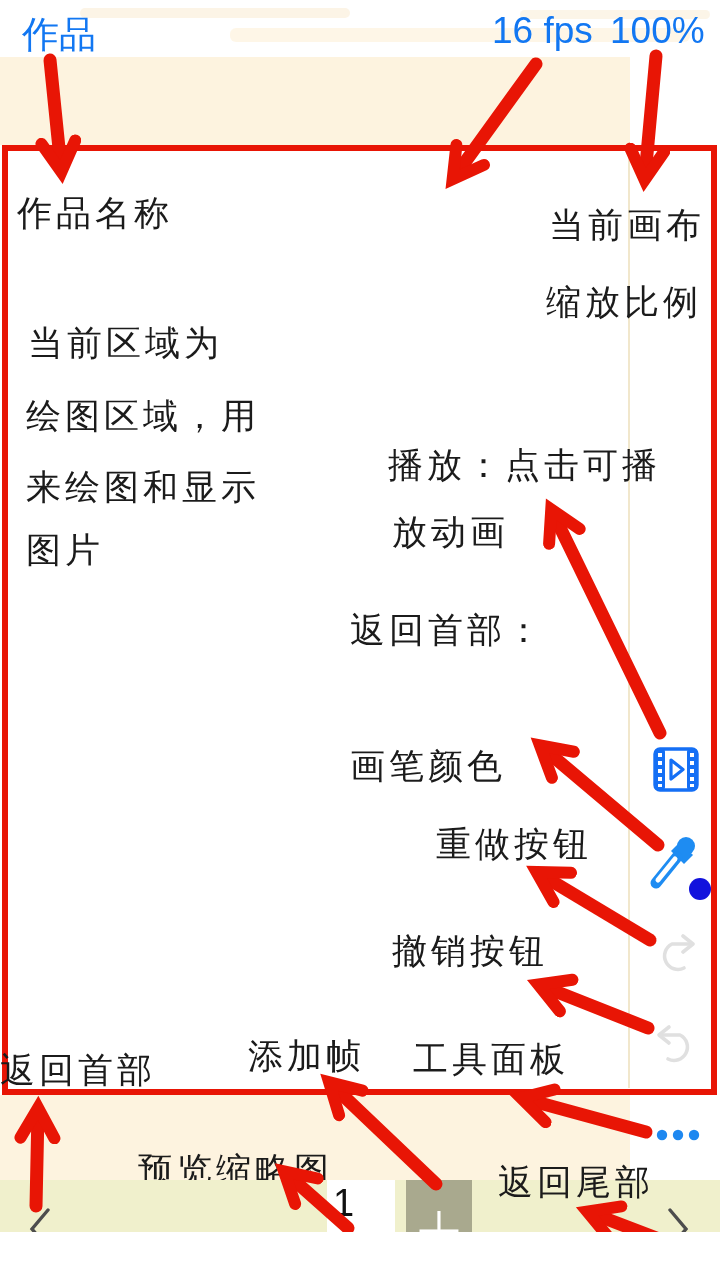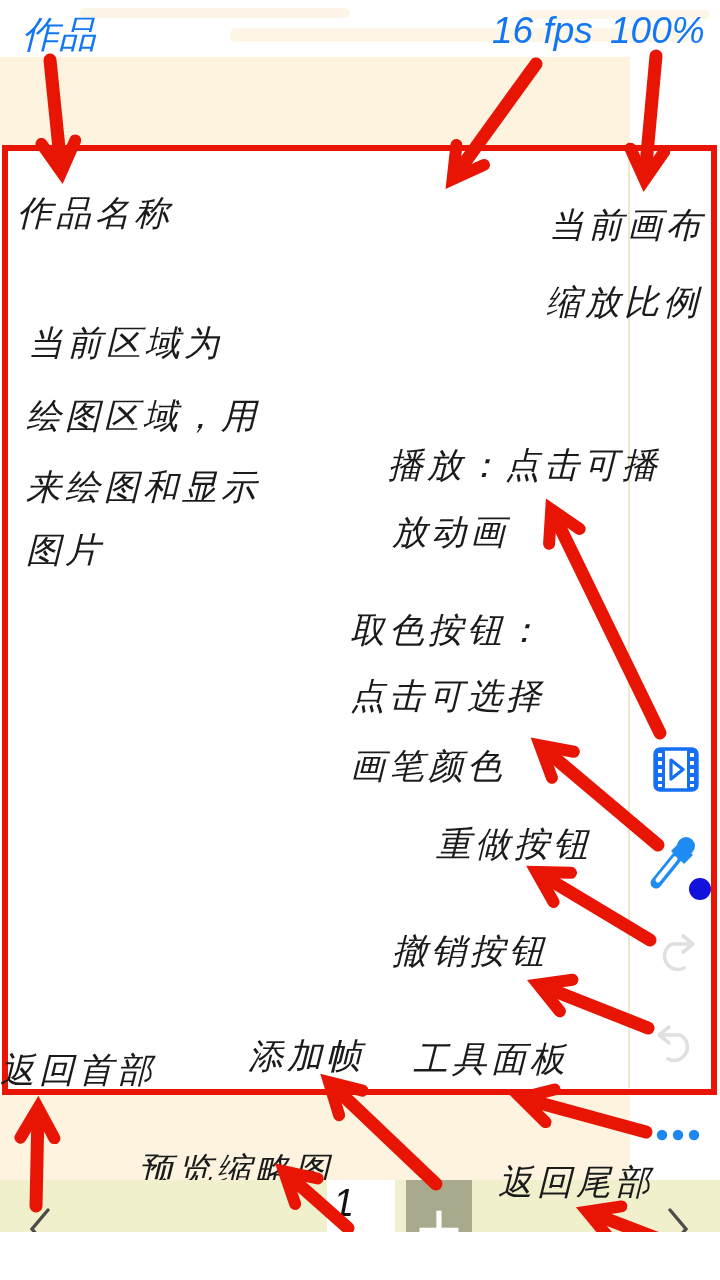--- a/index.html
+++ b/index.html
@@ -1,19 +1,19 @@
 <!DOCTYPE html>
 <html><head>
 <meta charset="utf-8">
 <style>
   * { margin:0; padding:0; box-sizing:border-box; }
   body { font-family:"Liberation Sans", sans-serif; background:#fff; }
   #screen {
     position:relative; width:720px; height:1232px;
-    background:#ffffff; overflow:hidden;font-style:italic;
+    background:#ffffff; overflow:hidden;
   }
   .abs { position:absolute; }
   .beige { background:#fdf3df; }
   .hand {
     position:absolute; font-family:"DejaVu Sans", sans-serif;
     font-size:35px; color:#1b1b1b; letter-spacing:4px; white-space:nowrap;
     font-weight:500;
   }
   .bluetop {
     position:absolute; color:#1277f2; font-size:37px; white-space:nowrap;
@@ -82,22 +82,21 @@
   <div class="hand" style="left:546px;top:279px;">缩放比例</div>
 
   <div class="hand" style="left:28px;top:320px;">当前区域为</div>
   <div class="hand" style="left:26px;top:393px;">绘图区域，用</div>
   <div class="hand" style="left:26px;top:464px;">来绘图和显示</div>
   <div class="hand" style="left:26px;top:527px;">图片</div>
 
   <div class="hand" style="left:388px;top:442px;">播放：点击可播</div>
   <div class="hand" style="left:392px;top:509px;">放动画</div>
 
-  <div class="hand" style="left:350px;top:607px;">取色按钮：</div>
-  <div class="hand" style="left:350px;top:673px;">点击可选择</div>
+  <div class="hand" style="left:350px;top:607px;">返回首部：</div>
   <div class="hand" style="left:350px;top:743px;">画笔颜色</div>
 
   <div class="hand" style="left:436px;top:821px;">重做按钮</div>
   <div class="hand" style="left:368px;top:928px;margin-left:24px;">撤销按钮</div>
   <div class="hand" style="left:413px;top:1036px;">工具面板</div>
   <div class="hand" style="left:248px;top:1033px;">添加帧</div>
   <div class="hand" style="left:0;top:1047px;">返回首部</div>
   <div class="hand" style="left:138px;top:1117px;margin-top:30px;">预览缩略图</div>
   <div class="hand" style="left:498px;top:1159px;z-index:6;">返回尾部</div>
 

